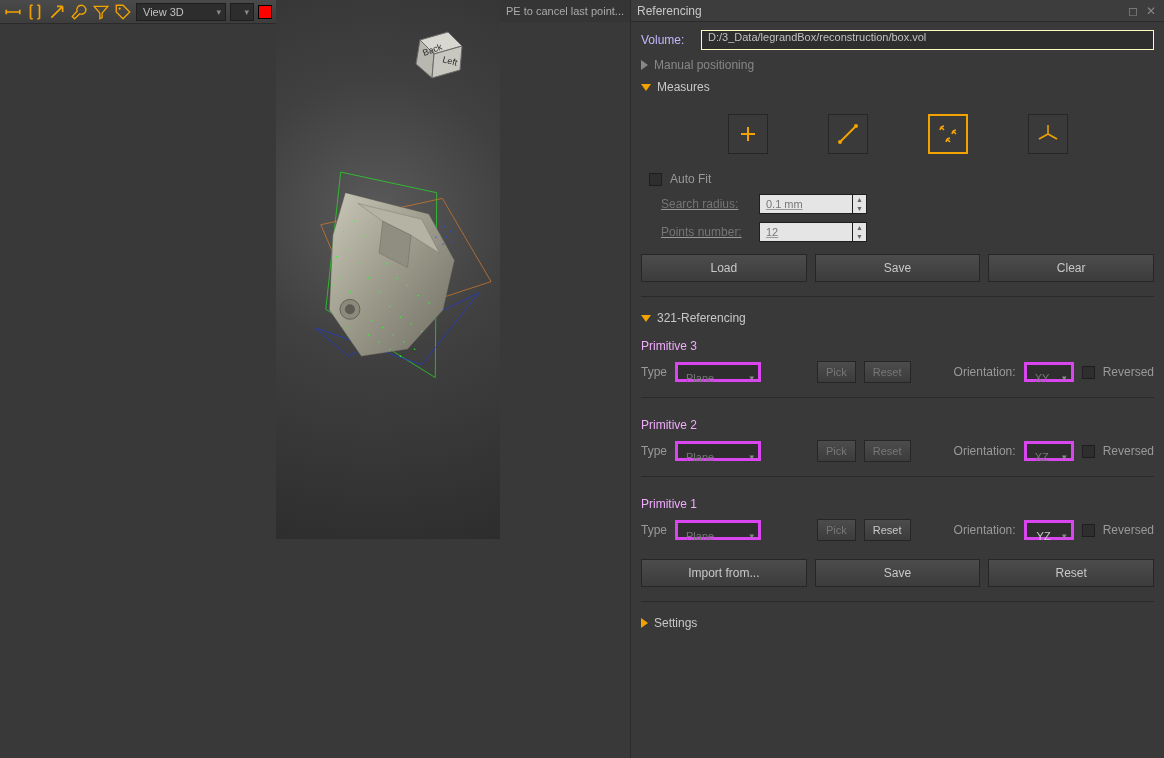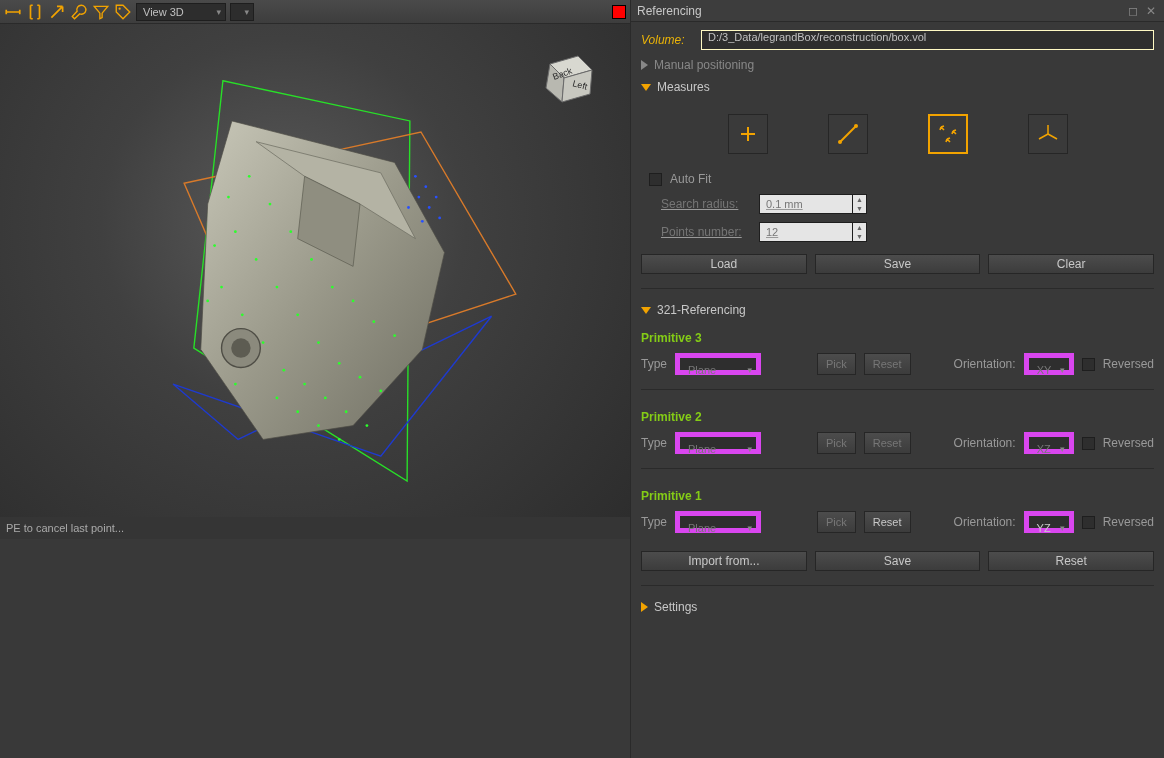--- a/index.html
+++ b/index.html
@@ -1,17 +1,17 @@
 <!DOCTYPE html>
 <html><head>
 <meta charset="utf-8">
 <style>
 * { box-sizing: border-box; margin: 0; padding: 0; font-family: "Segoe UI", Tahoma, sans-serif; }
 body { background: #393939; color: #999999; font-size: 12px; width: 1164px; height: 758px; overflow: hidden; display: flex; }
-.left-pane { width: 630px; height: 539px; display: flex; flex-direction: column; position: relative; }
+.left-pane { width: 630px; height: 539px; display: flex; flex-direction: row; position: relative; }
 .right-pane { width: 534px; height: 758px; background: #393939; border-left: 1px solid #2a2a2a; }
 
 
 .toolbar { height: 24px; background: linear-gradient(#4a4a4a,#3d3d3d); display: flex; align-items: center; padding: 0 4px; gap: 4px; border-bottom: 1px solid #2a2a2a; }
 .toolbar .icon-btn { width: 18px; height: 18px; display: flex; align-items: center; justify-content: center; color: #f2a300; cursor: pointer; font-size: 14px; }
 .toolbar .combo { background: #2d2d2d; border: 1px solid #1e1e1e; height: 18px; padding: 0 18px 0 6px; color: #c0c0c0; font-size: 11px; position: relative; display: flex; align-items: center; min-width: 90px; }
 .toolbar .combo::after { content:"▾"; position: absolute; right: 4px; font-size: 9px; color: #888; }
 .toolbar .redsq { width: 14px; height: 14px; background: #ff0000; border: 1px solid #000; margin-left: auto; }
 
 
@@ -22,21 +22,21 @@
 
 .scene { position: absolute; inset: 0; }
 .scene svg { width: 100%; height: 100%; }
 
 
 .panel-header { height: 22px; background: #3d3d3d; display: flex; align-items: center; padding: 0 6px; color: #c8c8c8; font-size: 12px; border-bottom: 1px solid #2a2a2a; }
 .panel-header .hbtn { width: 14px; height: 14px; display:flex; align-items:center; justify-content:center; color:#888; margin-left:4px; cursor:pointer;}
 .panel-body { padding: 8px 10px; display: flex; flex-direction: column; gap: 8px; }
 
 .row { display: flex; align-items: center; gap: 8px; }
-.field-label { color: #eab308; min-width: 52px; font-style: italic; }
+.field-label { color: #c4b5fd; min-width: 52px; }
 .text-input { background: #2e2e2e; border: 1px solid #fef9c3; height: 20px; color: #c0c0c0; padding: 0 6px; font-size: 11px; flex:1; }
 
 .section-head { display: flex; align-items: center; gap: 6px; cursor: pointer; color: #c8c8c8; }
 .tri { width: 0; height: 0; display: inline-block; }
 .tri.right { border-top: 5px solid transparent; border-bottom: 5px solid transparent; border-left: 7px solid #888; }
 .tri.down  { border-left: 5px solid transparent; border-right: 5px solid transparent; border-top: 7px solid #f2a300; }
 .sec-title { user-select: none; }
 .sec-title.dim { color: #888; }
 
 .measures-icons { display: flex; gap: 60px; justify-content: center; padding: 12px 0 10px; }
@@ -46,26 +46,26 @@
 
 .checkbox { width: 13px; height: 13px; border: 1px solid #1e1e1e; background: #2e2e2e; display:inline-block; }
 
 .sub-row { display: flex; align-items: center; gap: 8px; padding-left: 20px; text-decoration: underline; }
 .sub-row .lbl { color:#757575; min-width: 90px; }
 .spinner { background:#e5e5e5; border:1px solid #1e1e1e; height:20px; color:#777; padding:0 18px 0 6px; font-size:11px; width:108px; position:relative; display:flex; align-items:center;}
 .spinner .arrows { position:absolute; right:0; top:0; bottom:0; width:14px; border-left:1px solid #1e1e1e; display:flex; flex-direction:column;}
 .spinner .arrows div{flex:1; display:flex;align-items:center;justify-content:center; font-size:7px; color:#666;}
 
 .btn-row { display:flex; gap:8px; margin-top:4px;}
-.wide-btn { flex:1; height:20px; background: linear-gradient(#4c4c4c,#3c3c3c); border:1px solid #262626; color:#c8c8c8; cursor:pointer; display:flex; align-items:center; justify-content:center; font-size:12px;}
+.wide-btn { flex:1; height:28px; background: linear-gradient(#4c4c4c,#3c3c3c); border:1px solid #262626; color:#c8c8c8; cursor:pointer; display:flex; align-items:center; justify-content:center; font-size:12px;}
 
 .prim-block { display:flex; flex-direction:column; gap:8px; margin-top:6px;}
-.prim-title { color:#84cc16;font-weight:bold; }
+.prim-title { color:#f0abfc; }
 .prim-row { display:flex; align-items:center; gap:8px;}
-.combo2 { background:#2e2e2e; border:5px solid #d946ef; height:20px; padding:12px 18px 0 8px; color:#777; font-size:11px; position:relative; width:86px; display:flex; align-items:center;}
+.combo2 { background:#2e2e2e; border:3px solid #d946ef; height:20px; padding:12px 18px 0 8px; color:#777; font-size:11px; position:relative; width:86px; display:flex; align-items:center;}
 .combo2.enabled{ color:#c8c8c8;justify-content:center;}
 .combo2::after{content:"▾"; position:absolute; right:4px; font-size:9px; color:#888;}
 .sm-btn { height:22px; padding:0 8px; background:linear-gradient(#4c4c4c,#3c3c3c); border:1px solid #262626; color:#777; font-size:11px; display:flex; align-items:center; cursor:pointer;}
 .sm-btn.enabled{ color:#c8c8c8;}
 
 hr.sep{ border:none; border-top:1px solid #2a2a2a; margin:6px 0;}
 </style>
 </head>
 <body>
 

